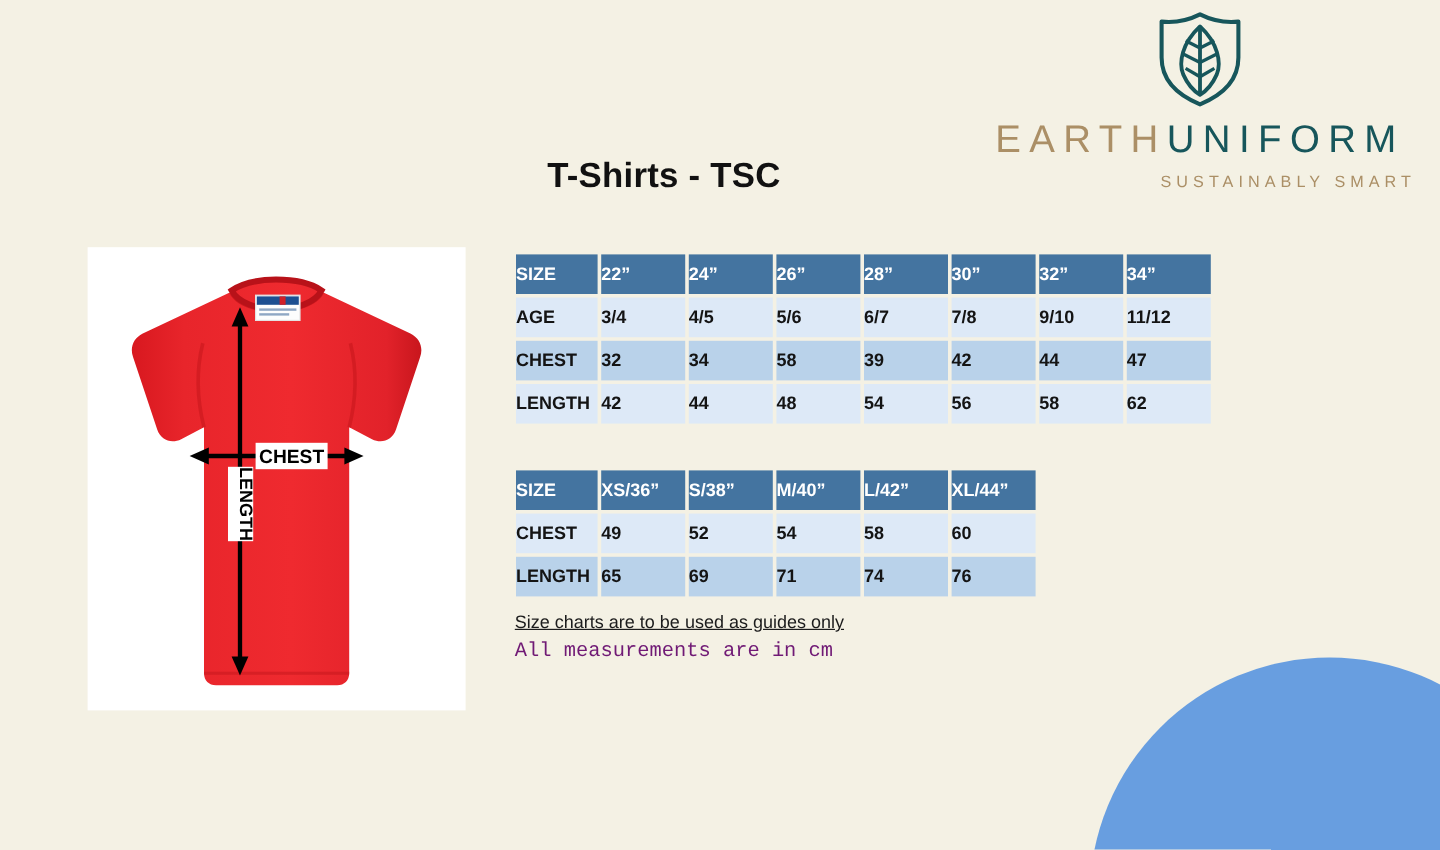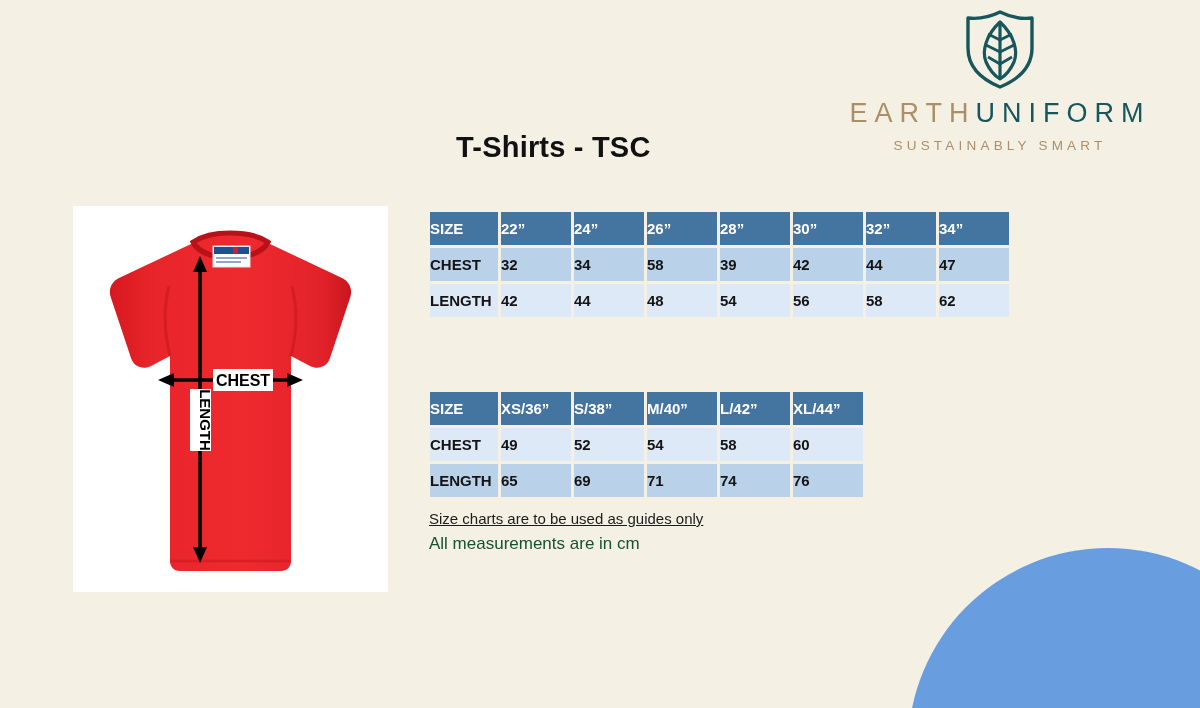--- a/index.html
+++ b/index.html
@@ -21,29 +21,30 @@
   }
 
   
   .logo{
     position:absolute;left:820px;top:8px;width:360px;height:160px;
     text-align:center;
   }
   .logo-mark{width:90px;height:82px;margin:0 auto;display:block;}
   .logo-word{
     margin-top:8px;
-    font-size:27px;letter-spacing:7px;font-weight:400;
+    font-size:32px;letter-spacing:7px;font-weight:400;
     white-space:nowrap;
   }
   .logo-word .earth{color:#ab8f66;}
   .logo-word .uniform{color:#17565b;}
   .logo-tag{
     margin-top:9px;
     font-size:13.5px;letter-spacing:4.2px;color:#ab8f66;
     white-space:nowrap;
+    text-align:right;
   }
 
   
   .title{
     position:absolute;left:456px;top:131px;
     font-size:29px;font-weight:bold;color:#111;
     letter-spacing:.2px;
   }
 
   
@@ -79,21 +80,21 @@
     color:#ffffff;
     font-size:14.5px;
   }
   .row-light td{background:#dde9f7;}
   .row-dark  td{background:#b9d2ea;}
   .rowhead{font-size:14.5px;}
 
   
   .notes{position:absolute;left:429px;top:508px;}
   .note-sm{font-size:15px;color:#1c1c1c;line-height:22px;text-decoration:underline;}
-  .note-lg{font-size:17px;color:#14532d;line-height:26px;margin-top:1px;}
+  .note-lg{font-size:17px;color:#701a75;line-height:26px;margin-top:1px;font-family:Liberation Mono, monospace;}
 </style>
 </head>
 <body>
 
 <div class="page">
 
   <div class="blue-circle"></div>
 
   <div class="logo">
     <svg class="logo-mark" viewBox="0 0 90 82">
@@ -195,20 +196,30 @@
         <th>22”</th>
         <th>24”</th>
         <th>26”</th>
         <th>28”</th>
         <th>30”</th>
         <th>32”</th>
         <th>34”</th>
       </tr>
     </thead>
     <tbody>
+      <tr class="row-light">
+        <td class="rowhead">AGE</td>
+        <td>3/4</td>
+        <td>4/5</td>
+        <td>5/6</td>
+        <td>6/7</td>
+        <td>7/8</td>
+        <td>9/10</td>
+        <td>11/12</td>
+      </tr>
       <tr class="row-dark">
         <td class="rowhead">CHEST</td>
         <td>32</td>
         <td>34</td>
         <td>58</td>
         <td>39</td>
         <td>42</td>
         <td>44</td>
         <td>47</td>
       </tr>

